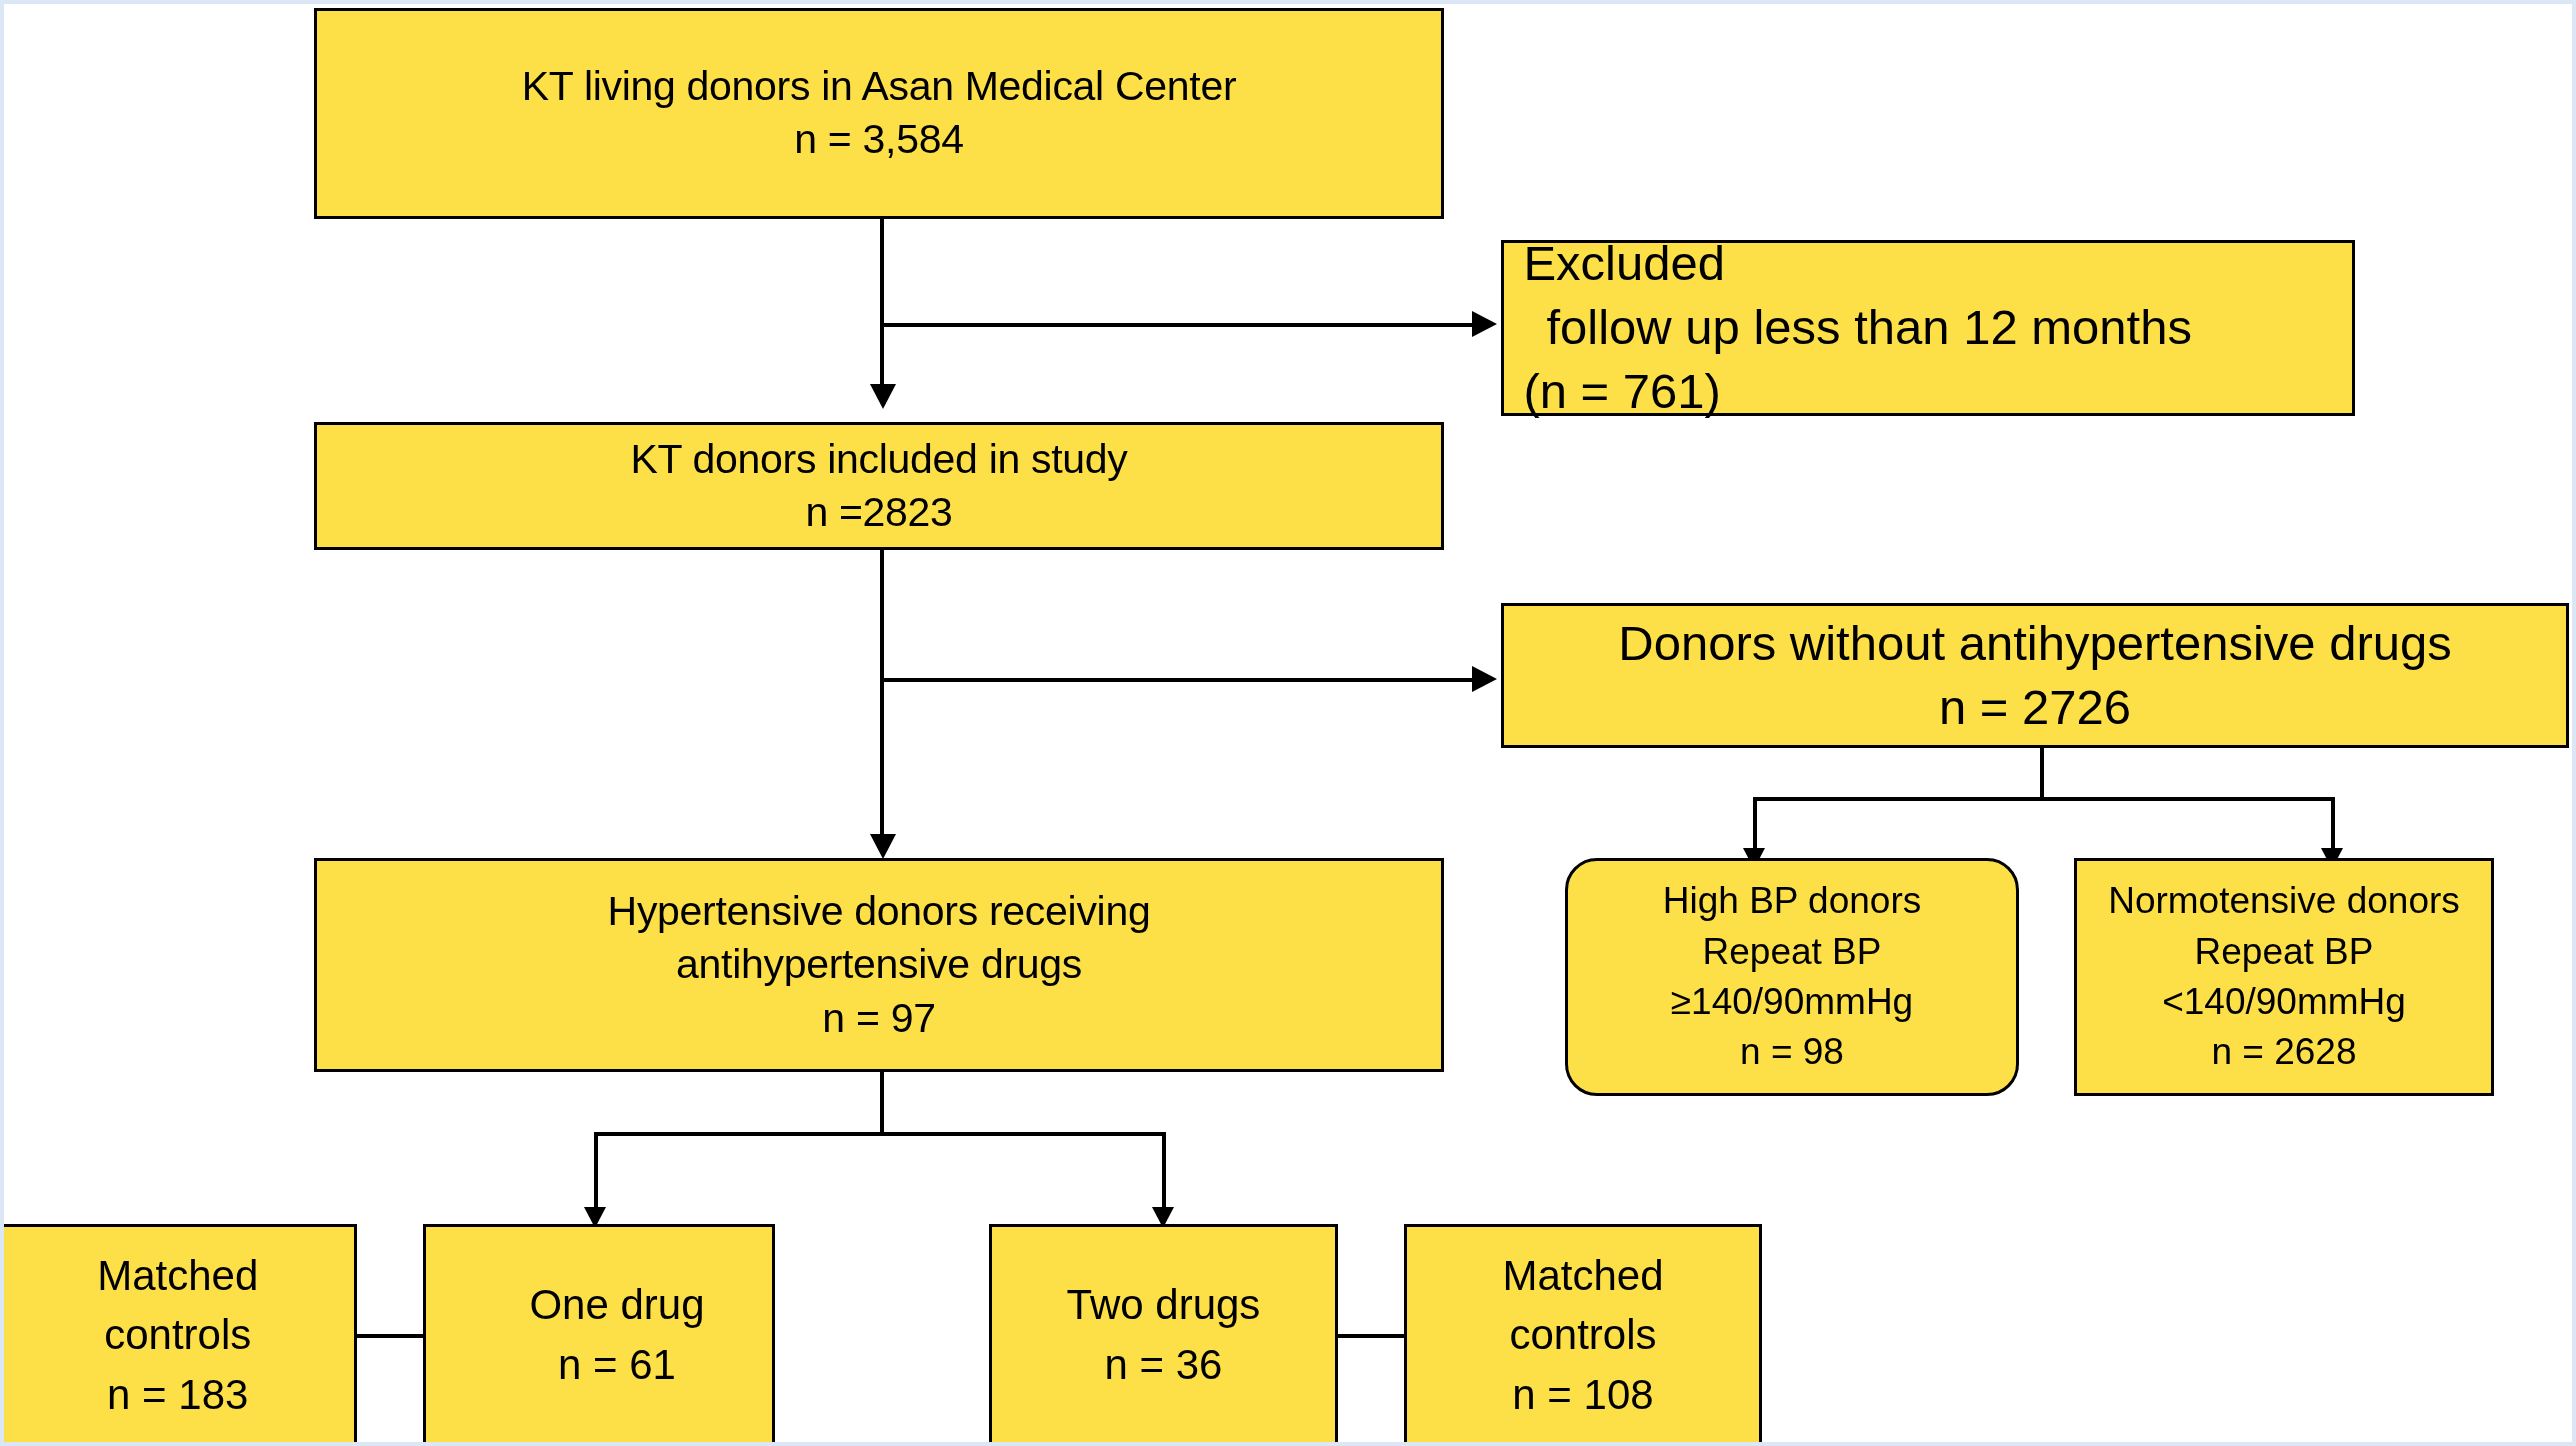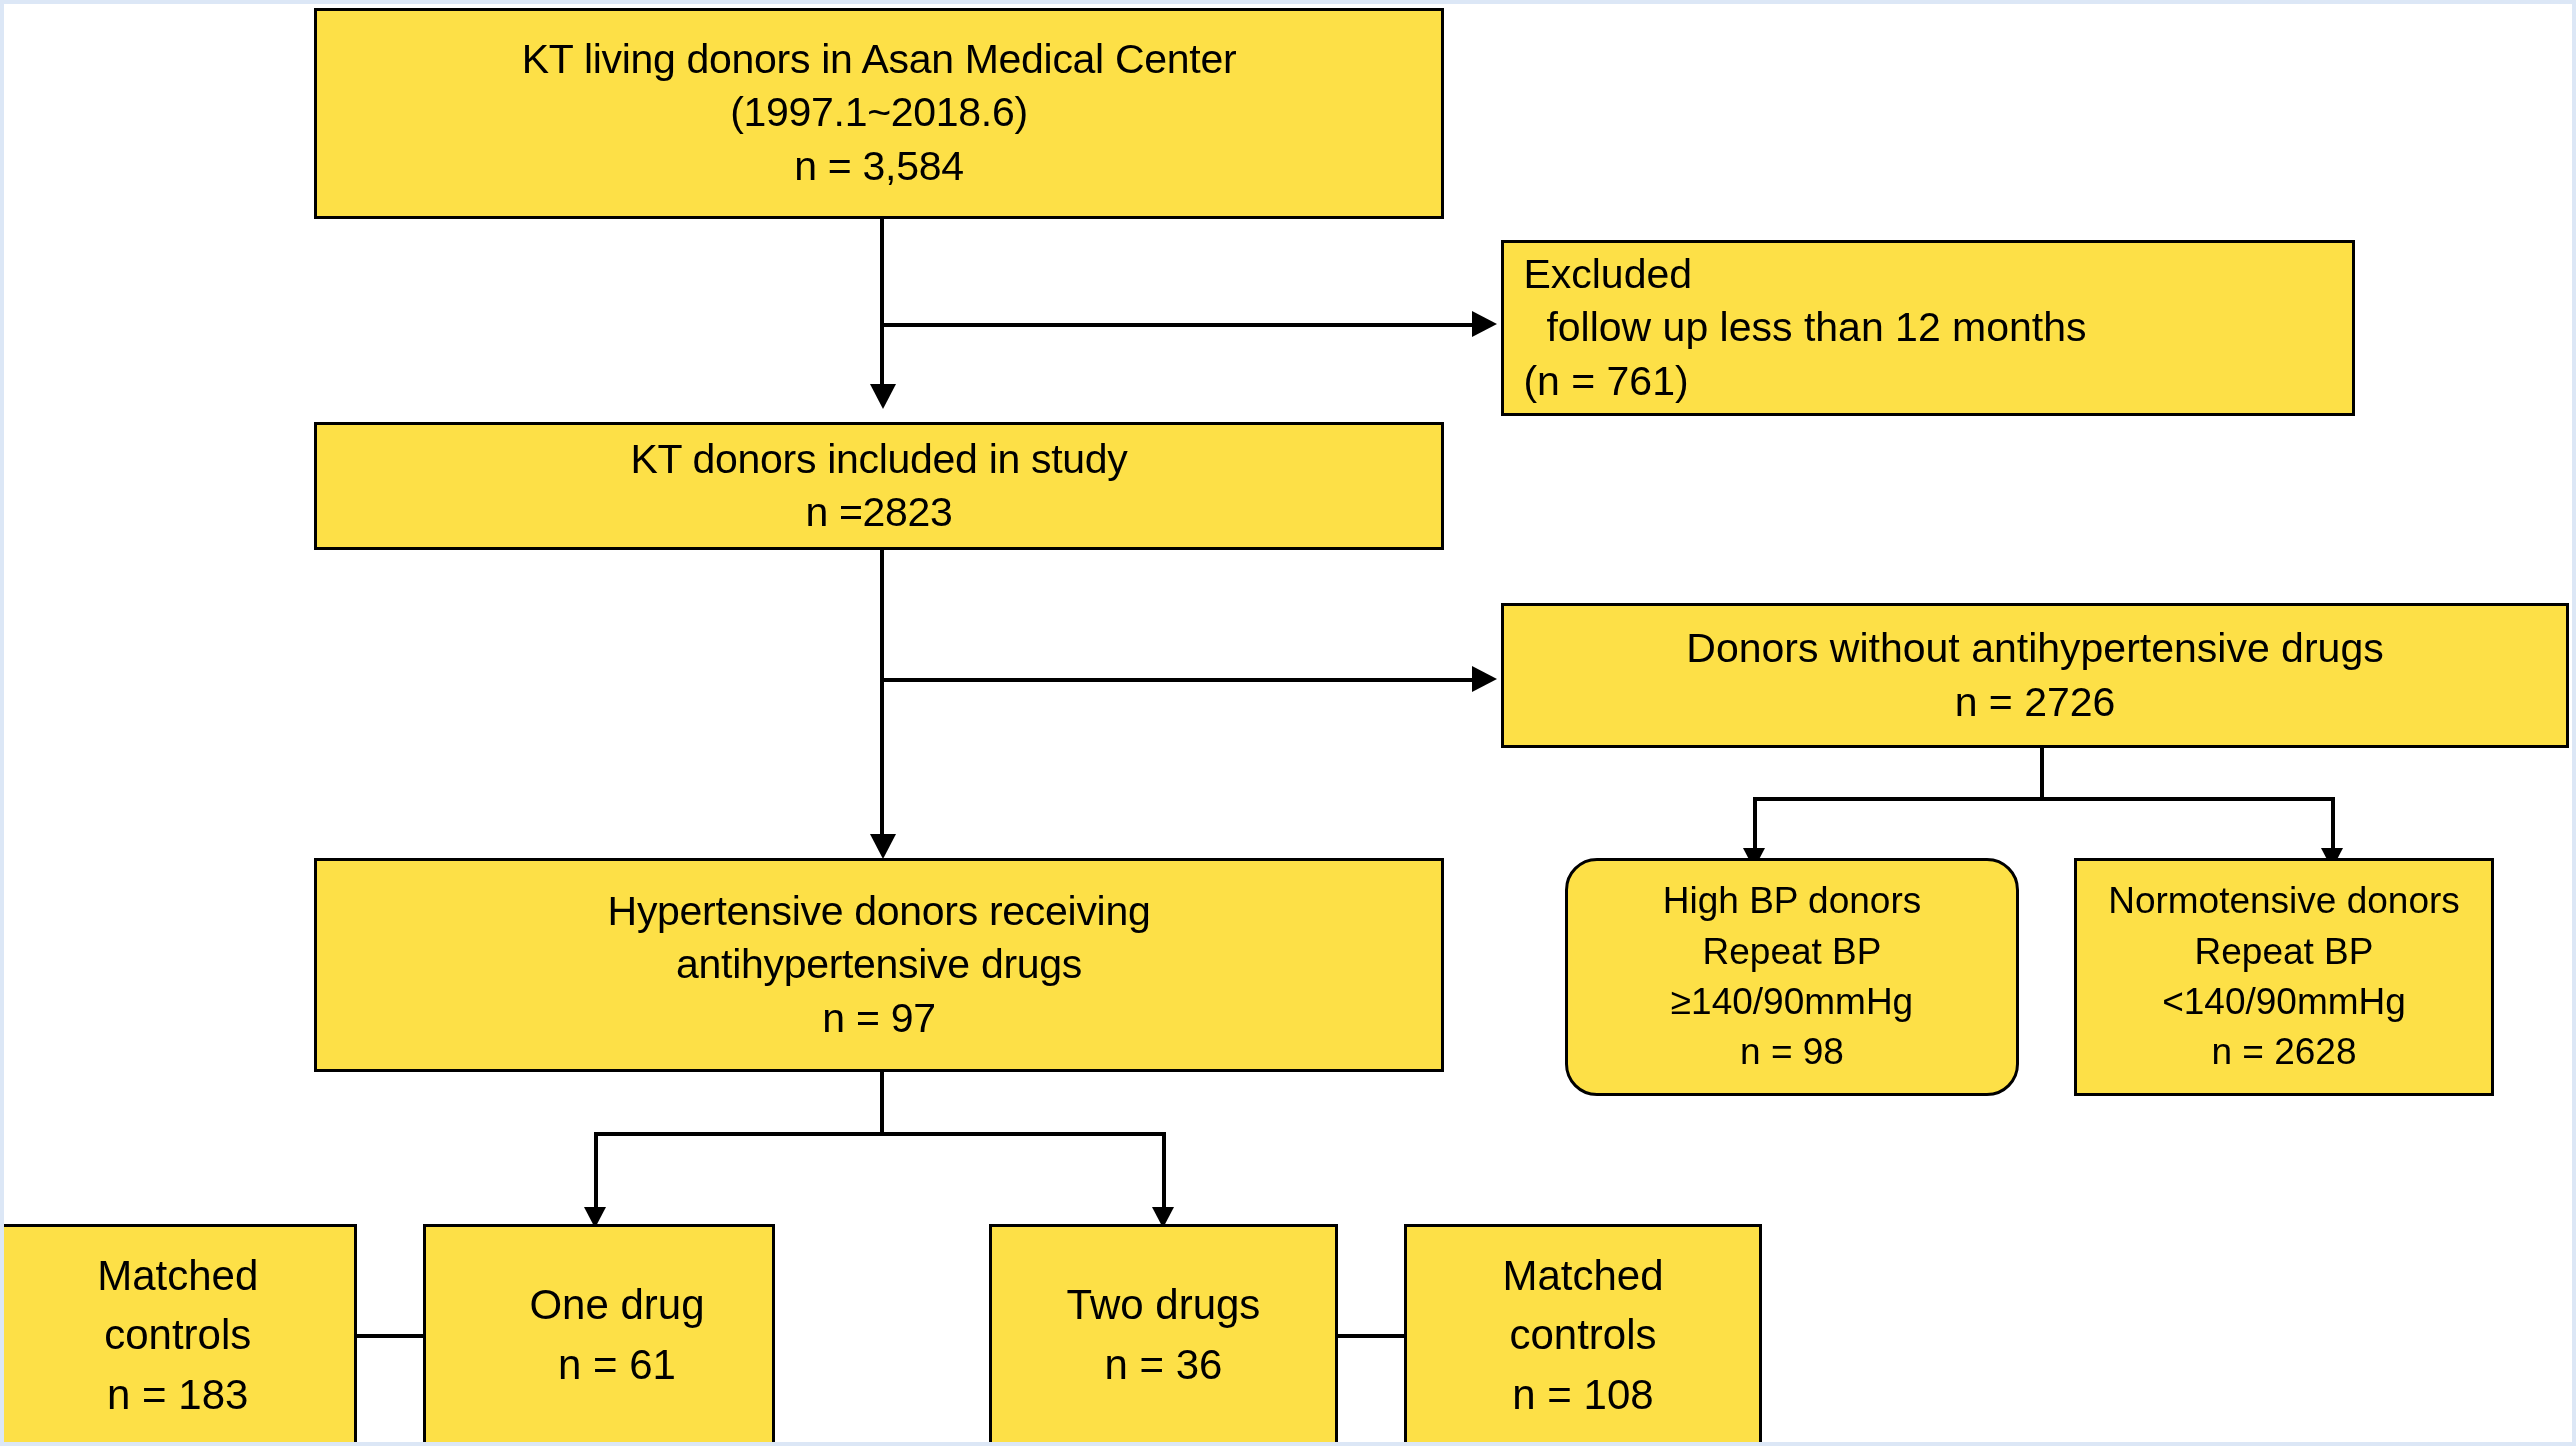--- a/index.html
+++ b/index.html
@@ -31,21 +31,21 @@
     text-align: center;
     line-height: 1.30;
     z-index: 5;
   }
   .box .line { display: block; white-space: pre; }
 
   
   .trunk-box { font-size: 41px; letter-spacing: -0.3px; }
 
   
-  .side-box { font-size: 41px; }
+  .side-box { font-size: 49px; }
   .side-box.left-align {
     align-items: flex-start;
     text-align: left;
     padding-left: 19.4px;
   }
   .side-box.left-align .indent { padding-left: 23px; }
 
   
   .bp-box { font-size: 37px; line-height: 1.36; }
 
@@ -115,21 +115,20 @@
   <div class="conn vline thin" style="left:590px; top:1128px; height:79px;"></div>
   <div class="arrow-down small" style="left:580px; top:1203px;"></div>
   <div class="conn vline thin" style="left:1158px; top:1128px; height:79px;"></div>
   <div class="arrow-down small" style="left:1148px; top:1203px;"></div>
 
   <div class="conn hline thin" style="left:351px; top:1330px; width:70px;"></div>
   <div class="conn hline thin" style="left:1332px; top:1330px; width:70px;"></div>
 
   <div class="box trunk-box" style="left:310px; top:3.5px; width:1130px; height:211px;">
     <span class="line">KT living donors in Asan Medical Center</span>
-    <span class="line">(1997.1~2018.6)</span>
     <span class="line">n = 3,584</span>
   </div>
 
   <div class="box side-box left-align" style="left:1497px; top:236px; width:854px; height:176px;">
     <span class="line">Excluded</span>
     <span class="line indent">follow up less than 12 months</span>
     <span class="line">(n = 761)</span>
   </div>
 
   <div class="box trunk-box" style="left:310px; top:418px; width:1130px; height:128px;">

